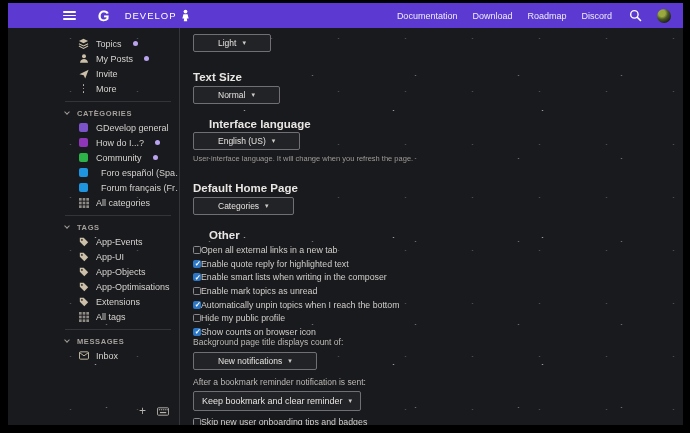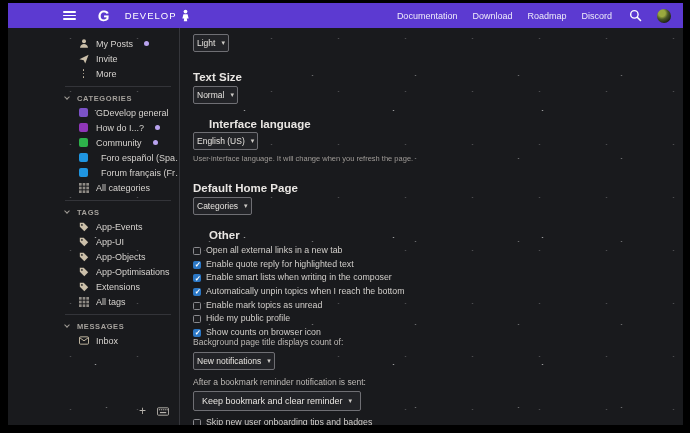--- a/index.html
+++ b/index.html
@@ -50,27 +50,27 @@
         transform:rotate(45deg);margin-top:-3px;}
   .dots3v{display:inline-flex;flex-direction:column;gap:1.7px;}
   .dots3v i{width:1.8px;height:1.8px;border-radius:50%;background:#cbbfa9;}
   .side-footer{margin-top:auto;display:flex;justify-content:flex-end;align-items:center;gap:11px;padding:0 8px 2px 0;}
   .plus-glyph{color:#b7b3ad;font-size:12px;line-height:1;cursor:pointer;}
   .kbd-btn{display:flex;align-items:center;cursor:pointer;}
 
   
   .main{flex:1;padding:2px 10px 0 13px;color:#cfccc8;overflow:hidden;}
   .select{display:inline-flex;align-items:center;gap:6px;background:#222327;border:1px solid #6f6f74;
-          border-radius:2px;padding:3px 3px;color:#e6e3df;font-size:8.5px;cursor:pointer;white-space:nowrap;}
+          border-radius:2px;padding:3px 24px;color:#e6e3df;font-size:8.5px;cursor:pointer;white-space:nowrap;}
   .select::after{content:"▾";font-size:7px;color:#cfccc8;}
   .select.lg{font-size:9px;padding:4px 8px;}
   .h2{font-size:11.5px;font-weight:bold;color:#e9e6e3;line-height:1.1;}
   .desc{font-size:7.5px;color:#9f9b97;margin-top:4px;}
   .field-label{font-size:8.5px;color:#bdb9b5;}
-  .check-row{display:flex;align-items:flex-end;gap:5px;margin-top:3.6px;cursor:pointer;}
+  .check-row{display:flex;align-items:center;margin-top:3.6px;cursor:pointer;}
   .checkbox{width:8px;height:8px;flex:0 0 8px;border:1px solid #8a8a8e;border-radius:1.5px;background:#1d1e21;position:relative;}
   .checkbox[data-checked="true"]{background:#2b77c5;border-color:#2b77c5;}
   .checkbox[data-checked="true"]::after{content:"✓";position:absolute;left:0;top:-1.5px;width:8px;text-align:center;
       font-size:7.5px;font-weight:bold;color:#fff;line-height:9px;}
   .check-label{font-size:8.8px;color:#d2cfcb;}
   .mt2{margin-top:2px;}.mt3{margin-top:3px;}.mt4{}.mt6{margin-top:6px;}
   .mt7{margin-top:7px;}.mt13{margin-top:19px;}.mt14{margin-top:14px;padding-left:16px;}
 </style>
 </head>
 <body>
@@ -106,20 +106,31 @@
       <span class="avatar"></span>
     </nav>
   </header>
 
   <div class="body">
 
     <aside class="sidebar">
 
       <div class="side-item">
         <span class="icn">
+          <svg width="11" height="11" viewBox="0 0 12 12">
+                <path d="M6 .8 11 3.3 6 5.8 1 3.3Z" fill="#cbbfa9"></path>
+          <path d="M1 6.2 6 8.7 11 6.2" stroke="#cbbfa9" stroke-width="1.1" fill="none"></path>
+          <path d="M1 8.8 6 11.3 11 8.8" stroke="#cbbfa9" stroke-width="1.1" fill="none"></path>
+              </svg>
+        </span>
+        <span class="lbl">Topics</span>
+        <span class="dot" data-on="true"></span>
+      </div>
+      <div class="side-item">
+        <span class="icn">
           <svg width="10" height="11" viewBox="0 0 12 12">
                 <circle cx="6" cy="3.3" r="2.4" fill="#cbbfa9"></circle>
           <path d="M1.2 11c.4-3 2.3-4.4 4.8-4.4s4.4 1.4 4.8 4.4Z" fill="#cbbfa9"></path>
               </svg>
         </span>
         <span class="lbl">My Posts</span>
         <span class="dot" data-on="true"></span>
       </div>
       <div class="side-item">
         <span class="icn">
@@ -344,26 +355,26 @@
       </div>
       <div class="check-row">
         <span class="checkbox" data-checked="true"></span>
         <span class="check-label">Enable quote reply for highlighted text</span>
       </div>
       <div class="check-row">
         <span class="checkbox" data-checked="true"></span>
         <span class="check-label">Enable smart lists when writing in the composer</span>
       </div>
       <div class="check-row">
+        <span class="checkbox" data-checked="false"></span>
+        <span class="check-label">Enable mark topics as unread</span>
+      </div>
+      <div class="check-row">
         <span class="checkbox" data-checked="true"></span>
         <span class="check-label">Automatically unpin topics when I reach the bottom</span>
-      </div>
-      <div class="check-row">
-        <span class="checkbox" data-checked="false"></span>
-        <span class="check-label">Enable mark topics as unread</span>
       </div>
       <div class="check-row">
         <span class="checkbox" data-checked="false"></span>
         <span class="check-label">Hide my public profile</span>
       </div>
       <div class="check-row">
         <span class="checkbox" data-checked="true"></span>
         <span class="check-label">Show counts on browser icon</span>
       </div>
 

